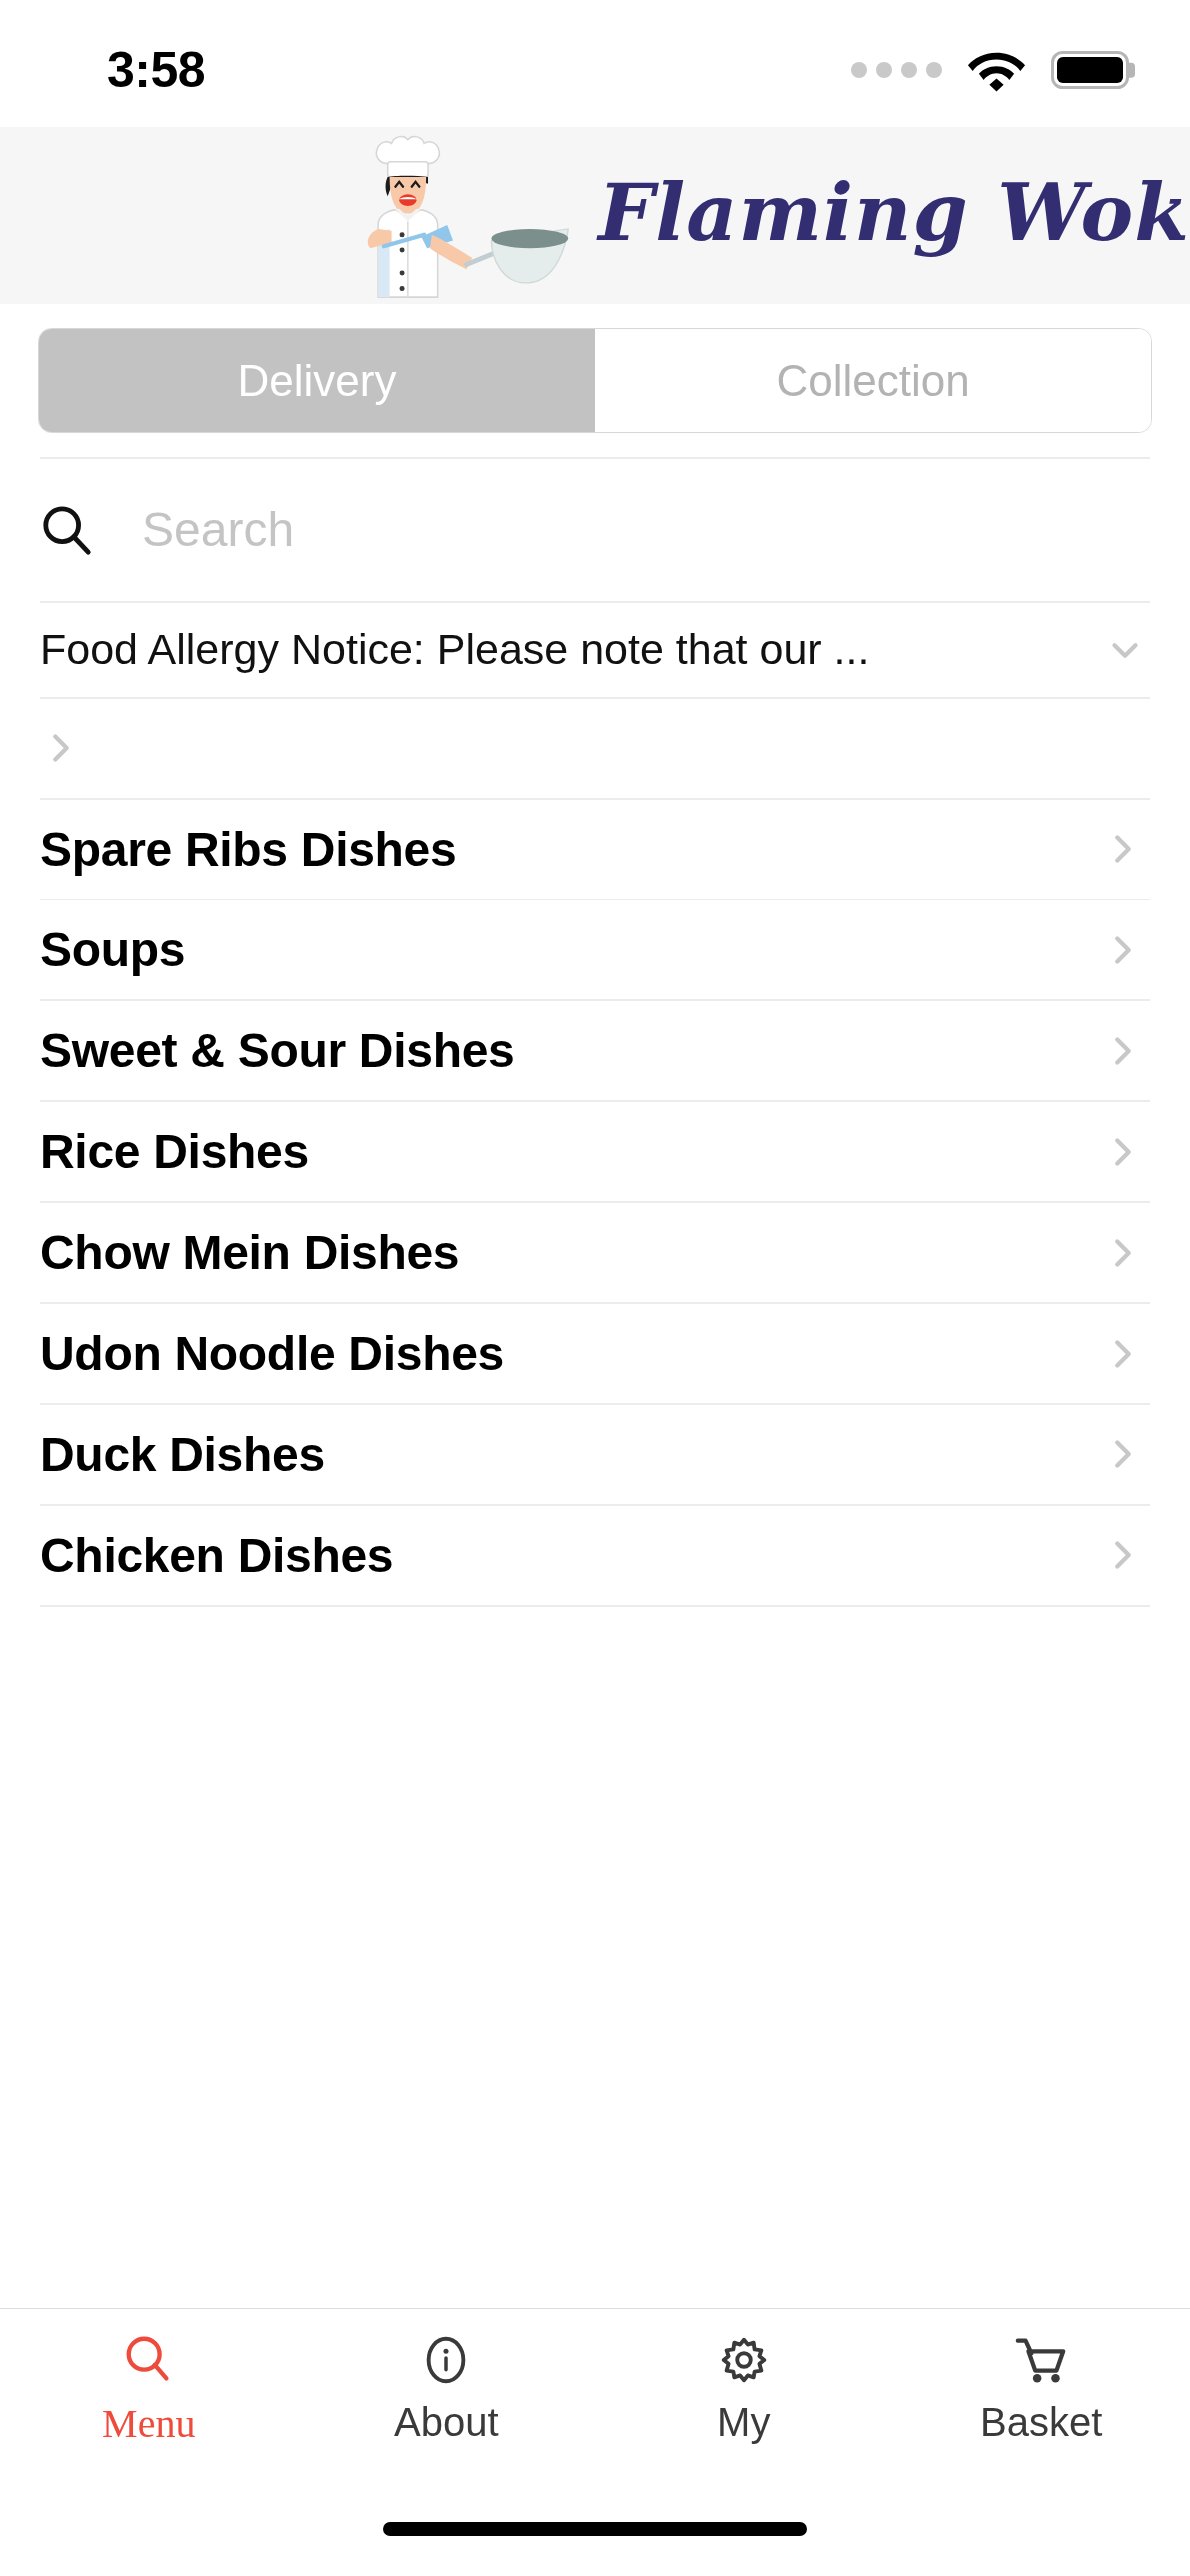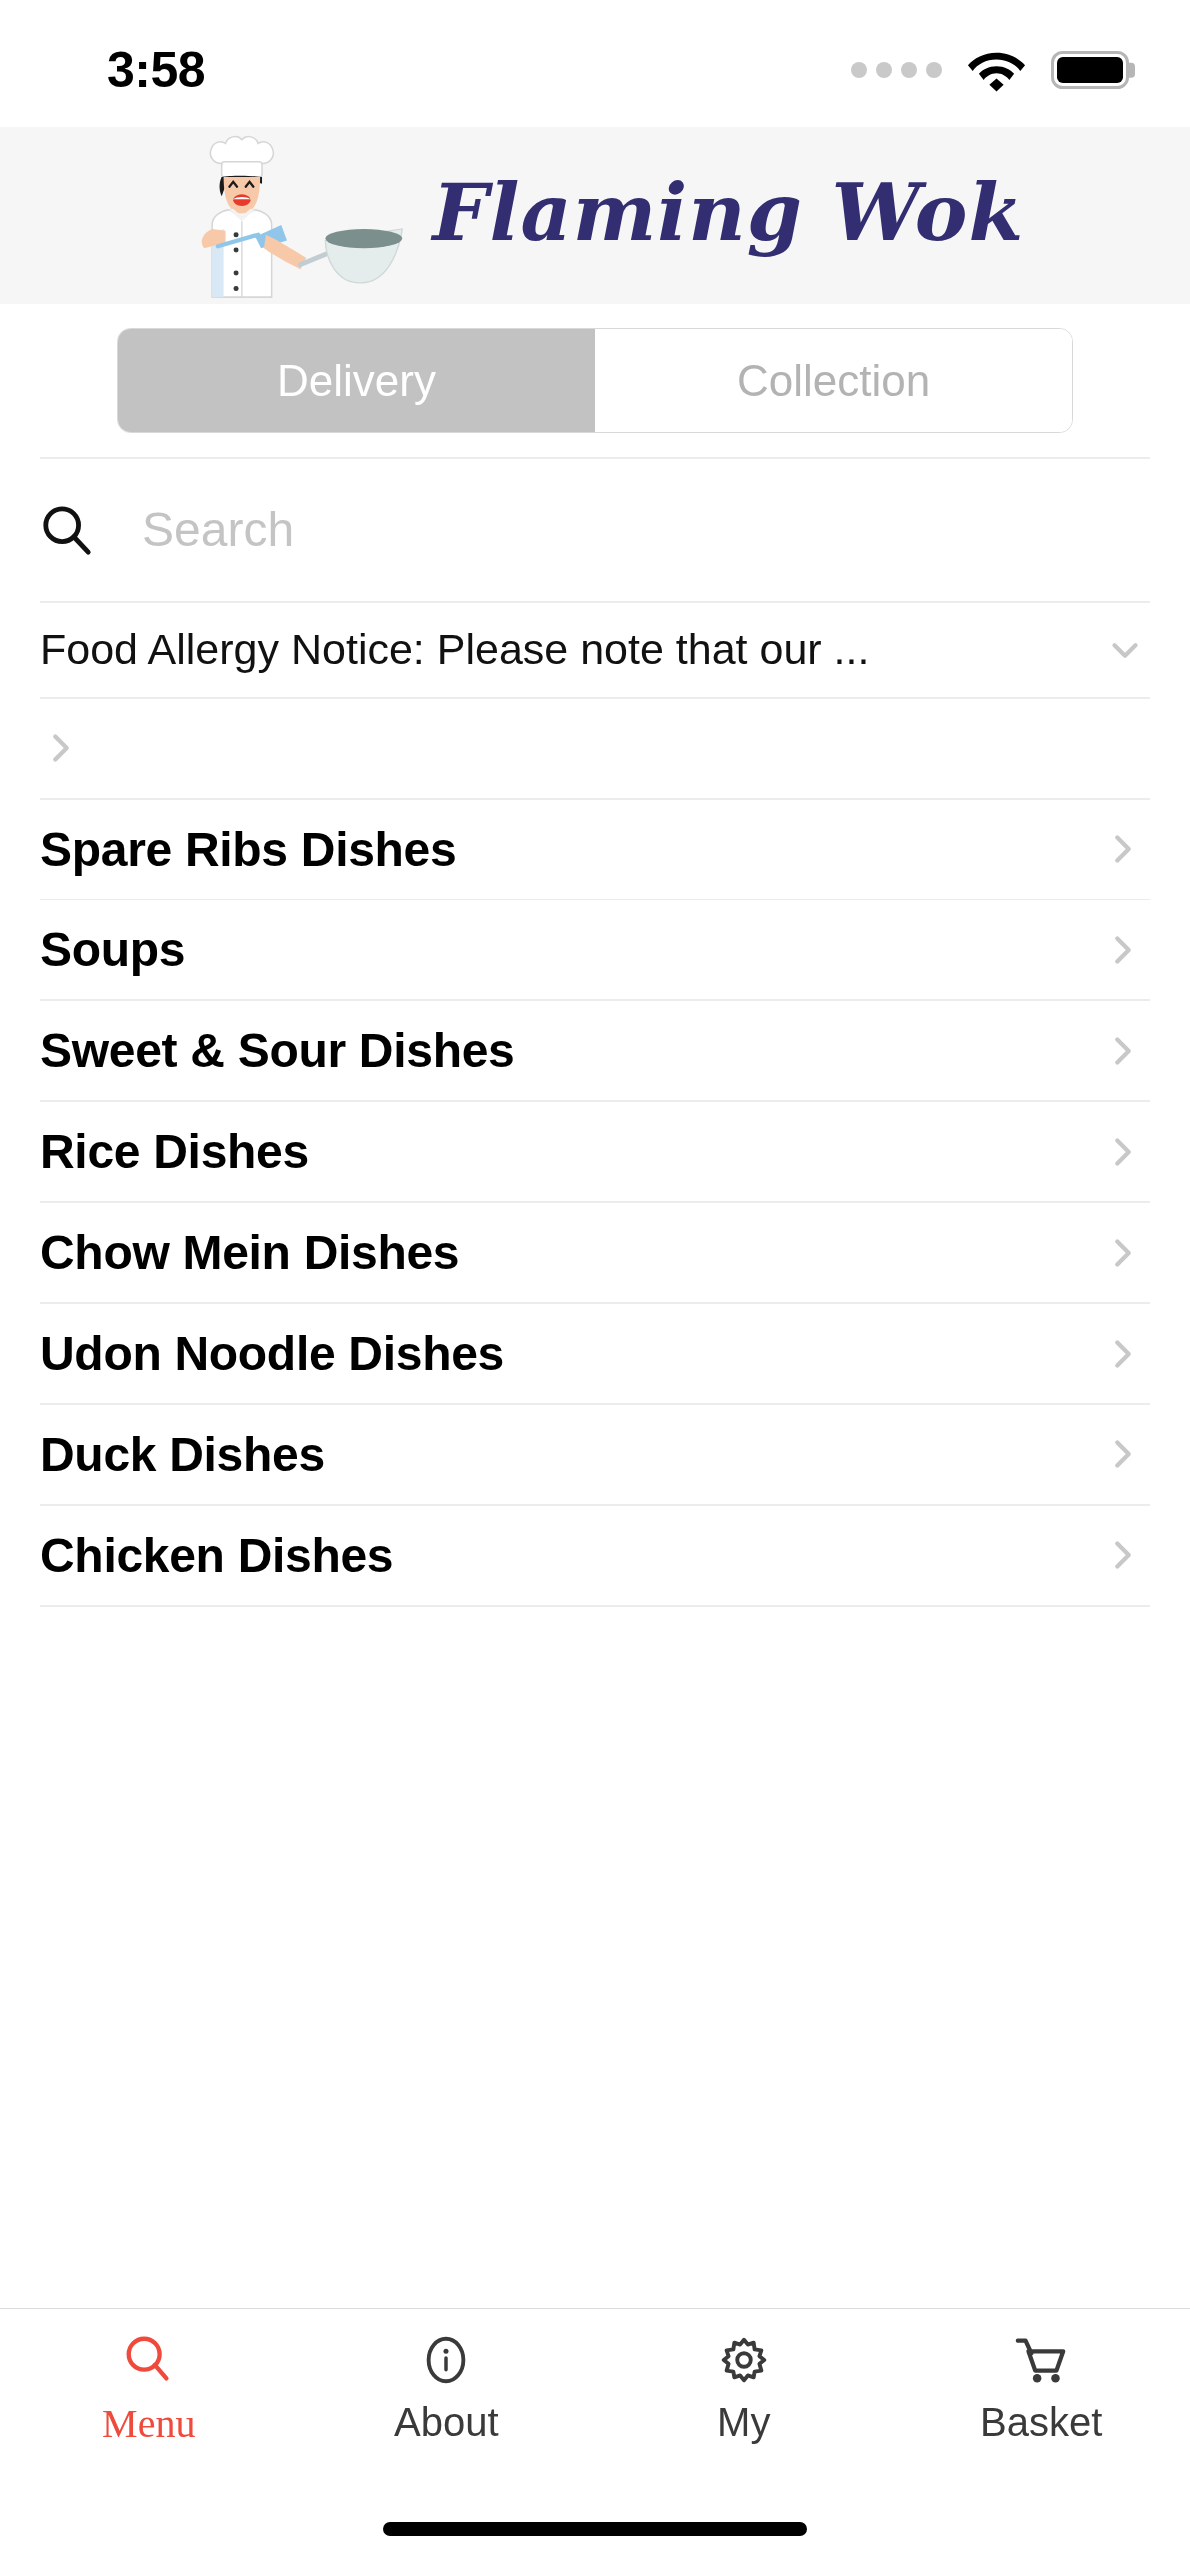--- a/index.html
+++ b/index.html
@@ -50,21 +50,21 @@
   .battery-cap {
     position:absolute; right:-8.6px; top:50%; transform:translateY(-50%);
     width:6.7px; height:14.4px; background:#b6b6b6;
     border-radius:0 3.8px 3.8px 0;
   }
 
   
   .header {
     flex:0 0 177px; height:177px;
     background:#f6f6f6;
-    display:flex; align-items:center; justify-content:center;
+    display:flex; align-items:center; justify-content:flex-end;
     gap:7.7px;
   }
   .brand-illustration { flex:0 0 auto; display:block; }
   .brand-name {
     font-family:"DejaVu Serif", serif;
     font-style:italic;
     font-weight:700;
     font-size:79px;
     color:#332e72;
     letter-spacing:1px;
@@ -74,21 +74,21 @@
   }
 
   
   .toggle-wrap {
     flex:0 0 153px;
     display:flex; align-items:center; justify-content:center;
     background:#ffffff;
   }
   .segmented {
     display:flex;
-    width:956px; height:105px;
+    width:1114px; height:105px;
     border:1.9px solid #d8d8d8;
     border-radius:13.4px;
     overflow:hidden;
     background:#ffffff;
   }
   .seg {
     flex:1 1 50%;
     display:flex; align-items:center; justify-content:center;
     font-size:44px;
     background:#ffffff;

